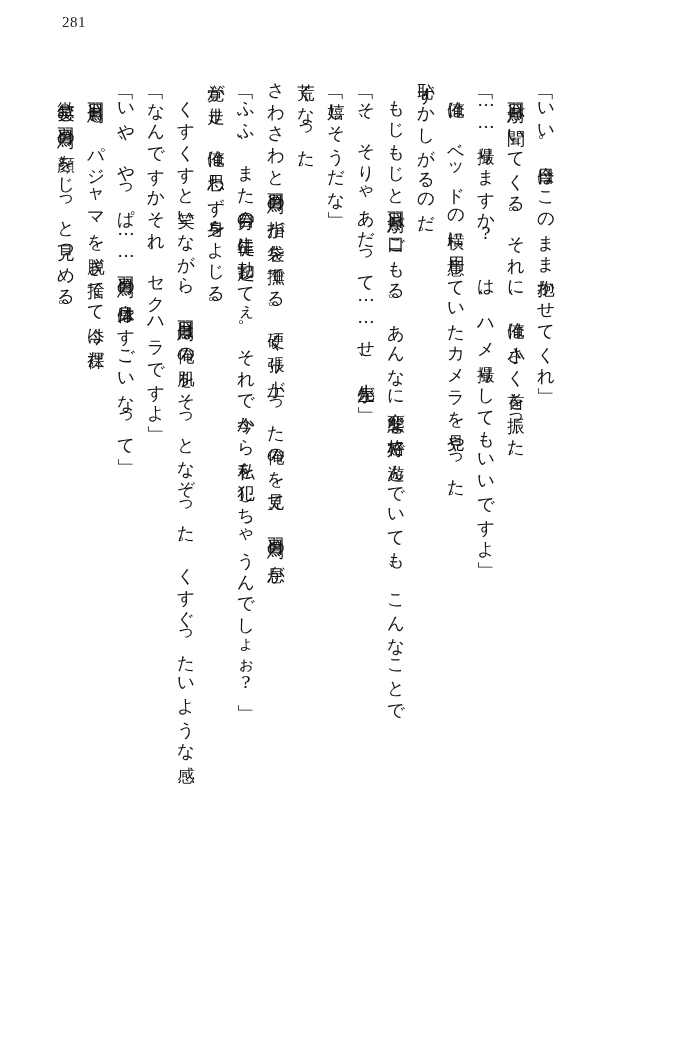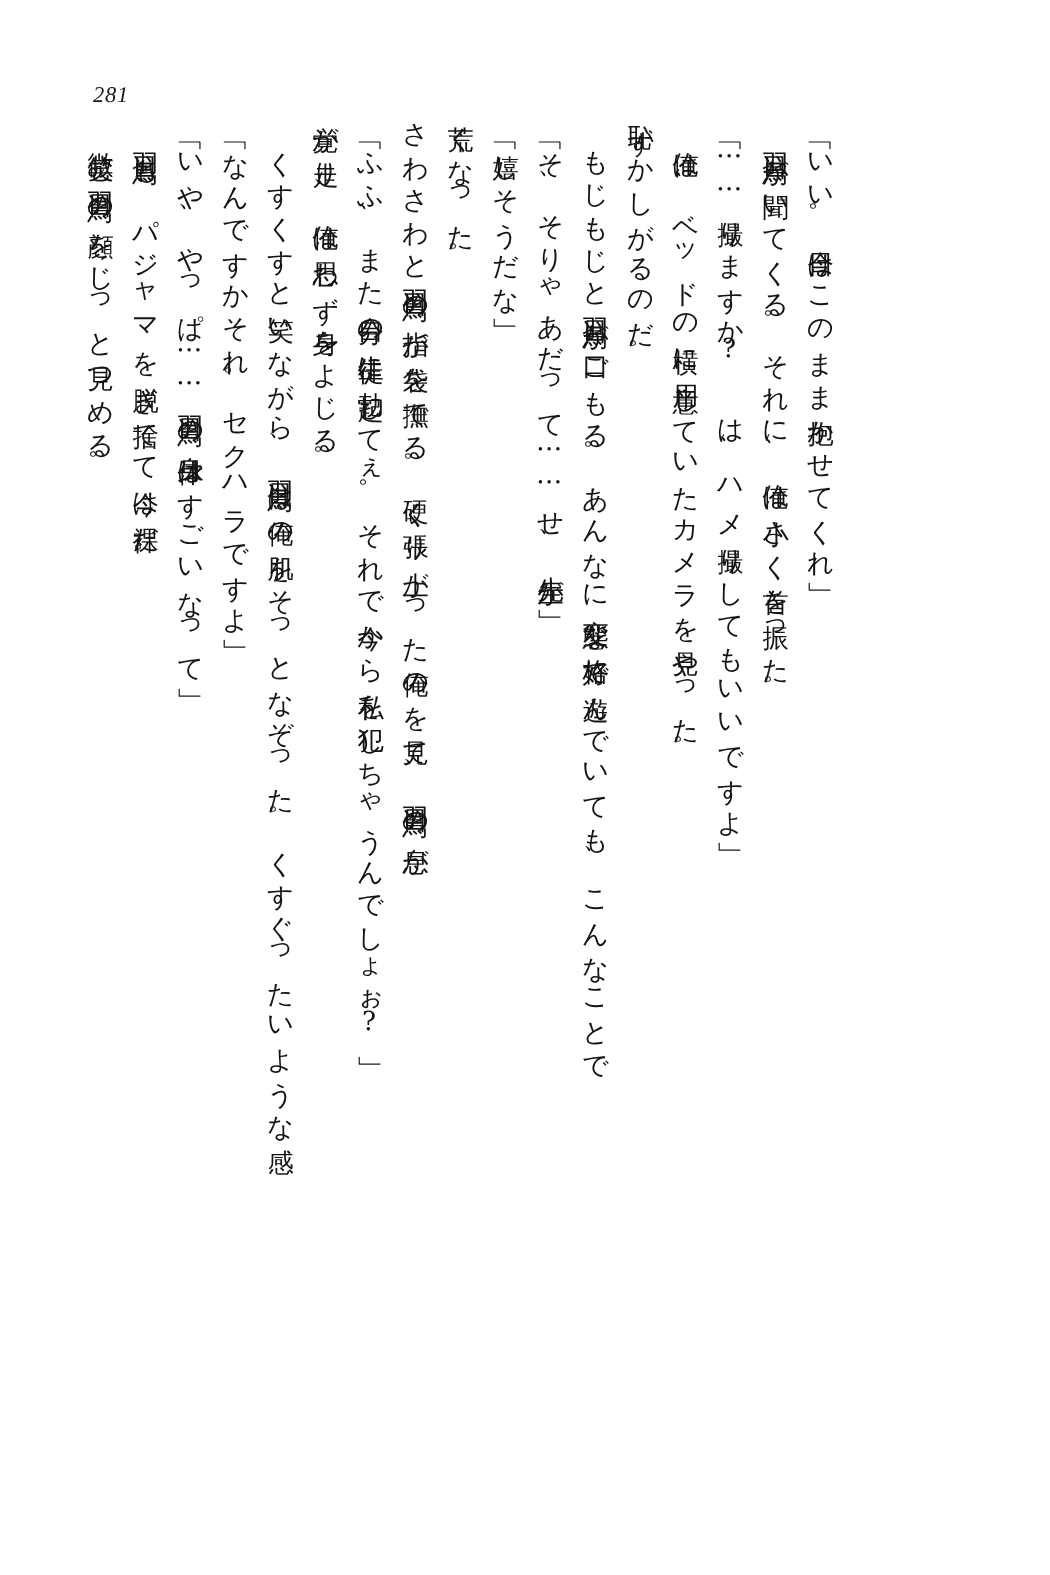--- a/index.html
+++ b/index.html
@@ -22,25 +22,23 @@
     background: #ffffff;
     box-sizing: border-box;
   }
 
   
   #page-number {
     position: absolute;
     top: 14px;
     left: 62px;
     font-family: "Liberation Serif", "DejaVu Serif", serif;
-    font-style: italic;
     font-size: 15px;
     letter-spacing: 0.5px;
     color: #1a1a1a;
-    margin-top: 42px;
   }
 
   
   #body-text {
     position: absolute;
     top: 70px;
     right: 48px;
     height: 930px;
     width: 608px;
     display: flex;

